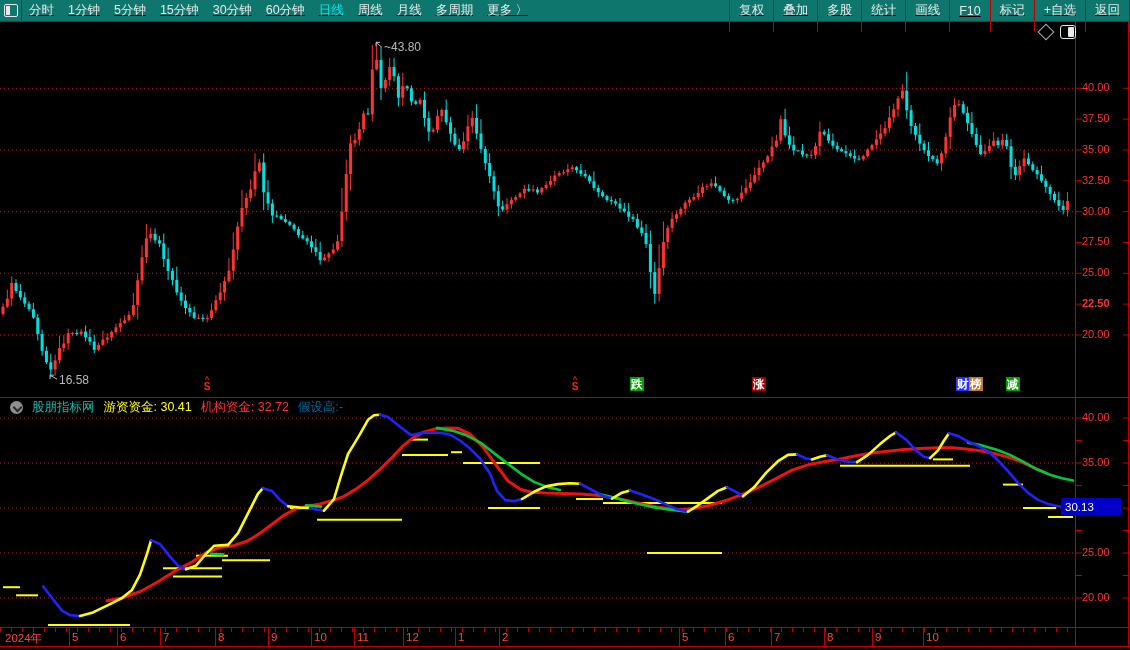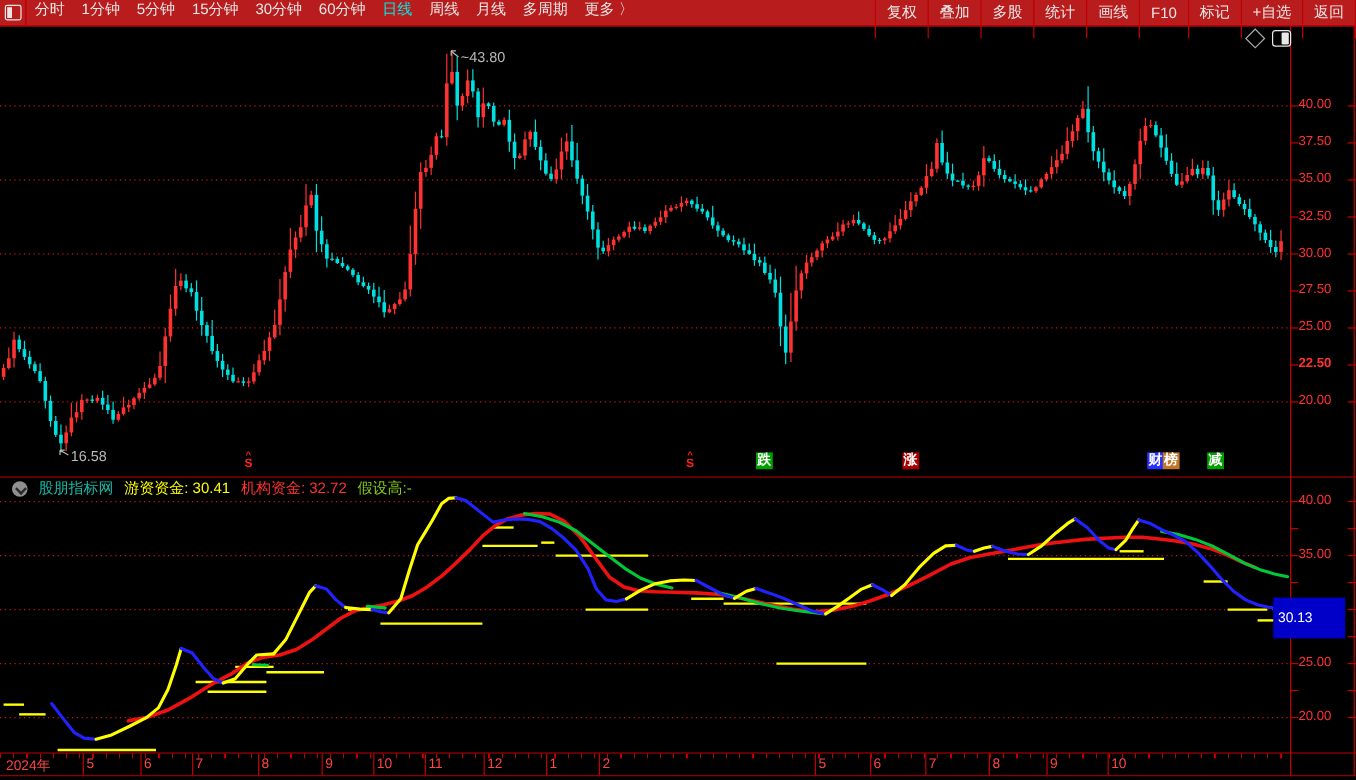--- a/index.html
+++ b/index.html
@@ -1,20 +1,20 @@
 <!DOCTYPE html>
 <html><head>
 <meta charset="utf-8">
 <style>
   html,body{margin:0;padding:0;background:#000;}
   #app{position:relative;width:1130px;height:650px;background:#000;overflow:hidden;
        font-family:"Liberation Sans","DejaVu Sans",sans-serif;}
   
-  #toolbar{position:absolute;left:0;top:0;width:1130px;height:21px;display:flex;align-items:flex-start;
-           border-bottom:1px solid #c00000;background:#b91c1c;z-index:30;}
+  #toolbar{position:absolute;left:0;top:0;width:1130px;height:21px;display:flex;align-items:center;
+           border-bottom:1px solid #c00000;background:#0f766e;z-index:30;text-decoration:underline;}
   #tb-icon-cell{width:21px;height:21px;display:flex;align-items:center;justify-content:center;
                 border-right:1px solid #c00000;}
   .layout-glyph{width:12px;height:11px;border:1px solid #e8e8e8;border-radius:2px;position:relative;}
   .layout-glyph::after{content:"";position:absolute;left:1px;top:1px;bottom:1px;width:4px;background:#e8e8e8;}
   .tb-item{color:#e8e8e8;font-size:12.5px;padding:0 7px;white-space:nowrap;cursor:default;}
   .tb-item.active{color:#00e8e8;}
   #tb-right{margin-left:auto;display:flex;height:21px;align-items:center;}
   .tb-cell{color:#e8e8e8;font-size:12.5px;padding:11px 9px;height:21px;display:flex;align-items:center;
            border-left:1px solid #c00000;white-space:nowrap;}
   .tb-cell:last-child{border-right:1px solid #c00000;}
@@ -35,21 +35,21 @@
   
   #ind-header{position:absolute;left:4px;top:399px;height:16px;display:flex;align-items:center;gap:9px;z-index:20;}
   #ind-header .hdr{font-size:12.5px;white-space:nowrap;}
   
   .sig-badge{position:absolute;top:377px;height:14px;padding:0 1px;color:#fff;font-size:11.5px;line-height:14px;
              z-index:15;font-weight:600;}
   .s-marker{position:absolute;width:12px;text-align:center;color:#ff2020;z-index:15;font-weight:700;}
   .s-marker .caret{display:block;font-size:8px;line-height:5px;}
   .s-marker .letter{display:block;font-size:10px;line-height:9px;}
   
-  #value-badge{position:absolute;left:1061px;top:498px;width:60px;height:34px;background:#0000c8;
+  #value-badge{position:absolute;left:1061px;top:498px;width:60px;height:17px;background:#0000c8;
                color:#fff;font-size:11.5px;display:flex;align-items:center;justify-content:flex-start;
                padding-left:4px;z-index:22;box-sizing:border-box;}
   
   #date-axis{position:absolute;left:0;top:628px;width:1075px;height:18px;z-index:12;}
   #minor-ticks{position:absolute;left:0;top:0;width:1075px;height:4px;
       background:repeating-linear-gradient(90deg,#c00000 0 1px,transparent 1px 11px);}
   .month-label{position:absolute;top:3px;color:#ff4444;font-size:11.5px;}
   .month-sep{position:absolute;top:0;width:1px;height:18px;background:#c00000;}
   #year-label{position:absolute;left:5px;top:3px;color:#ff4444;font-size:11.5px;}
   #sel-date{position:absolute;left:578px;top:1px;width:70px;height:16px;background:#2020cc;color:#e8e8ff;
@@ -717,21 +717,21 @@
       <span class="ax-label" style="left: 1082px; top: 501px;">30.00</span>
       <span class="ax-label" style="left: 1082px; top: 546px;">25.00</span>
       <span class="ax-label" style="left: 1082px; top: 591px;">20.00</span>
     </div>
 
   <div id="ind-header">
     <span class="chev-circle"></span>
     <span class="hdr" style="color:#14b8a6">股朋指标网</span>
     <span class="hdr" style="color:#ffff00">游资资金: 30.41</span>
     <span class="hdr" style="color:#ff3232">机构资金: 32.72</span>
-    <span class="hdr" style="color:#84cc16">假设高:-</span>
+    <span class="hdr" style="color:#0369a1">假设高:-</span>
   </div>
 
   <div id="badges">
       <div class="sig-badge" style="left: 630px; background: rgb(0, 160, 0);">跌</div>
       <div class="sig-badge" style="left: 752px; background: rgb(168, 0, 0);">涨</div>
       <div class="sig-badge" style="left: 956px; background: rgb(40, 48, 255);">财</div>
       <div class="sig-badge" style="left: 969px; background: rgb(192, 120, 40);">榜</div>
       <div class="sig-badge" style="left: 1006px; background: rgb(0, 160, 0);">减</div>
       <div class="s-marker" style="left: 201px; top: 377px;">
         <span class="caret">^</span>

